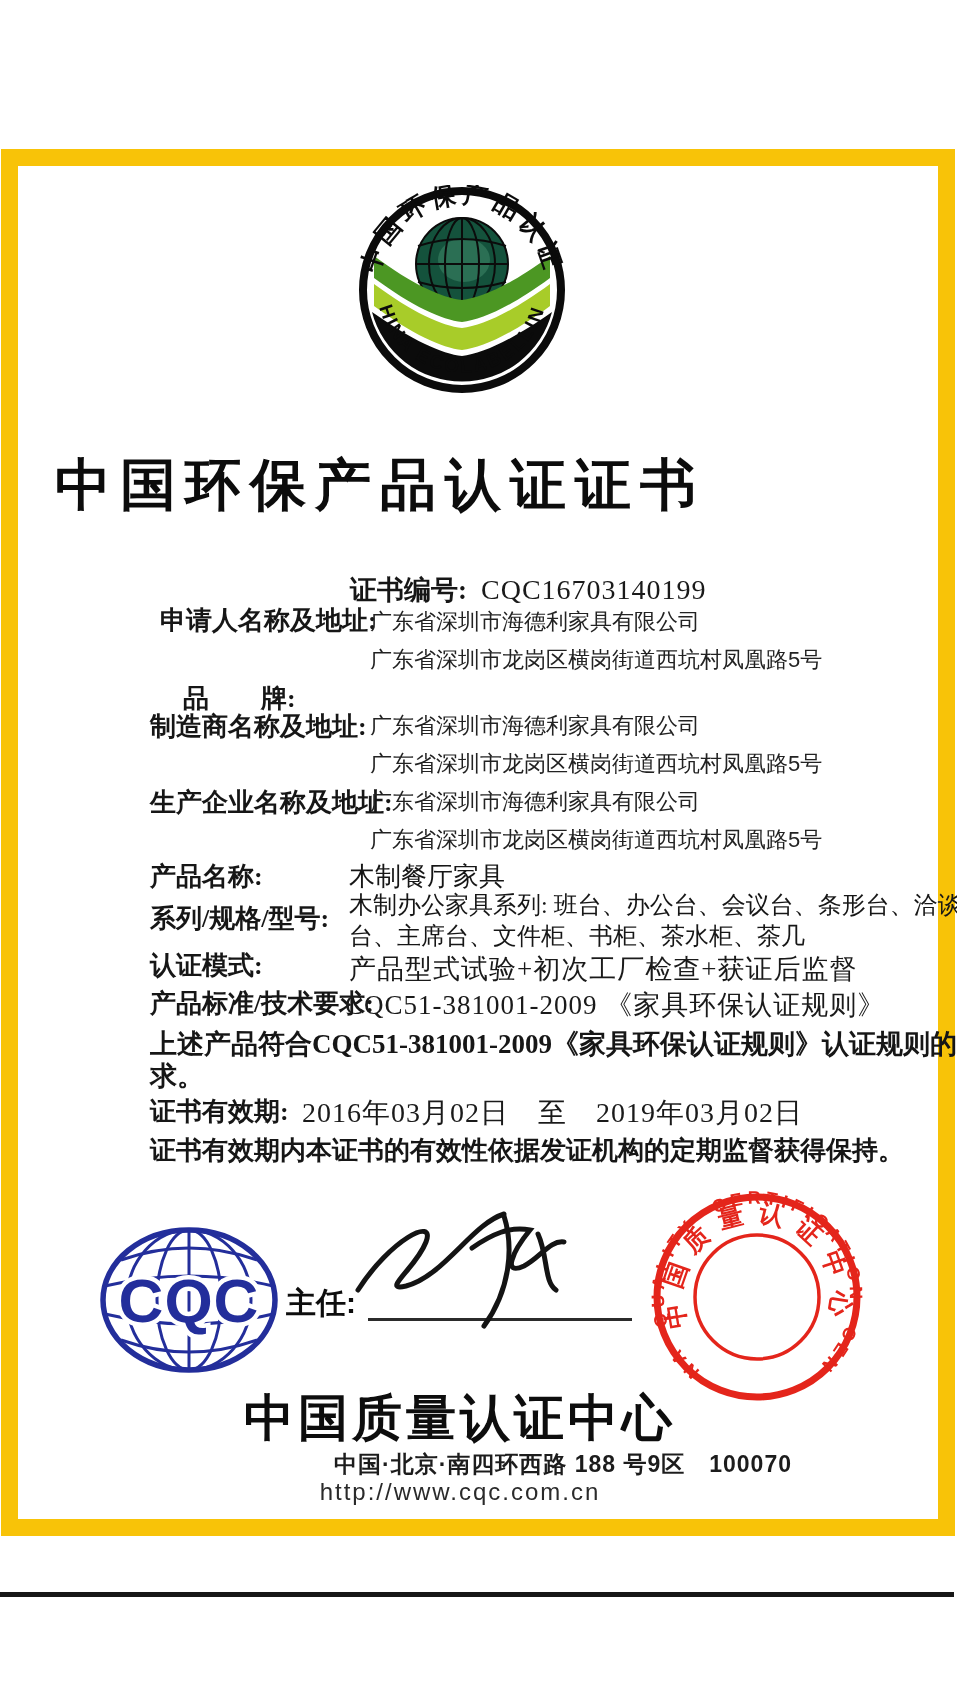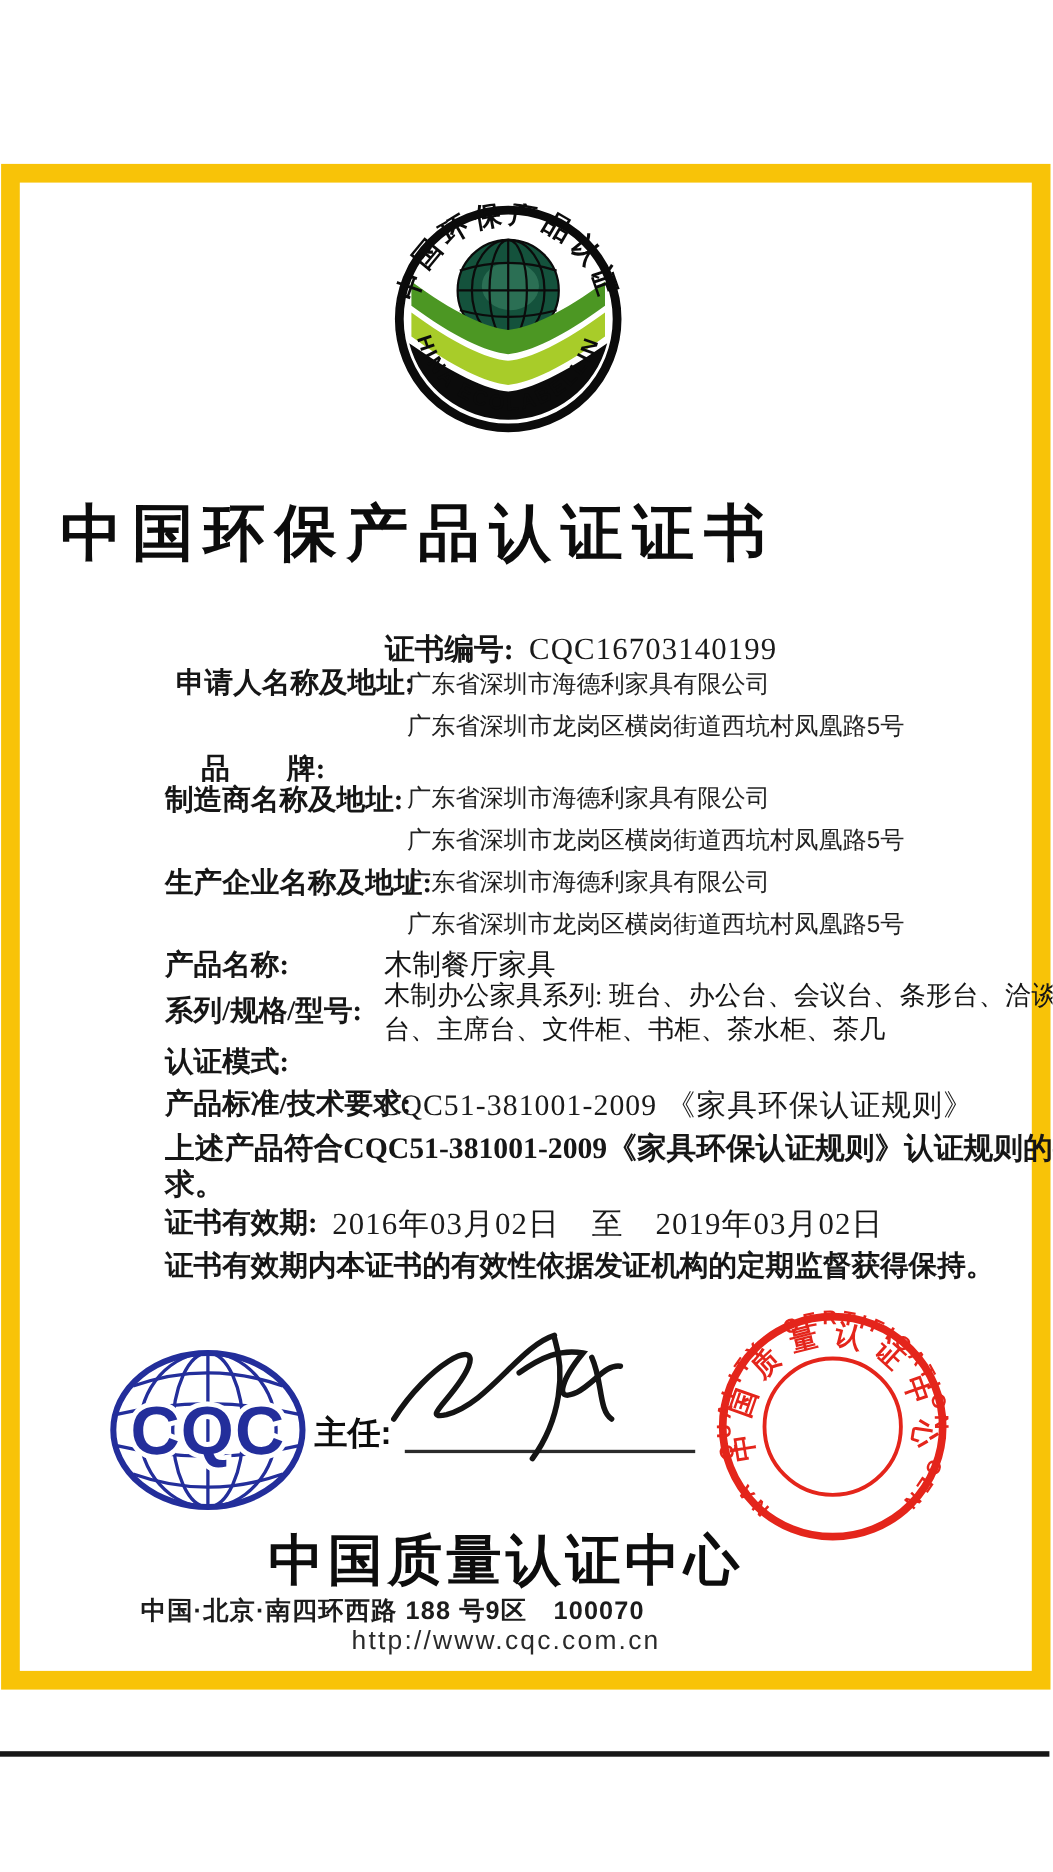--- a/index.html
+++ b/index.html
@@ -10,21 +10,21 @@
          border:17px solid #F8C308;box-sizing:border-box;}
   .title{left:0;top:448px;width:760px;text-align:center;font-size:56px;font-weight:bold;
          letter-spacing:9px;color:#0c0c0c;font-family:"Liberation Sans",sans-serif;white-space:nowrap;}
   .kai{font-family:"Liberation Serif",serif;font-weight:600;font-size:26px;color:#161616;white-space:nowrap;}
   .val{font-family:"Liberation Sans",sans-serif;font-size:22px;color:#222;white-space:nowrap;margin-left:34px;}
   .serifval{font-family:"Liberation Serif",serif;font-size:27px;color:#1a1a1a;white-space:nowrap;letter-spacing:1px;}
   .small{font-size:24px;}
   .certno{left:350px;top:572px;display:flex;gap:14px;align-items:baseline;}
   .orgname{left:128px;top:1385px;width:664px;text-align:center;font-size:50px;font-weight:bold;
            letter-spacing:4px;color:#0d0d0d;white-space:nowrap;}
-  .orgaddr{left:128px;top:1449px;width:664px;text-align:left;font-size:23px;color:#1c1c1c;
+  .orgaddr{left:128px;top:1449px;width:664px;text-align:right;font-size:23px;color:#1c1c1c;
            font-weight:bold;letter-spacing:1px;white-space:nowrap;}
   .orgurl{left:128px;top:1478px;width:664px;text-align:center;font-size:24px;color:#2a2a2a;
           letter-spacing:2px;white-space:nowrap;}
   .director{left:286px;top:1283px;font-size:30px;font-weight:bold;color:#0d0d0d;white-space:nowrap;}
   .sigline{left:368px;top:1318px;width:264px;height:0;border-top:3px solid #2b2b2b;}
   .serial{left:38px;top:1543px;display:flex;align-items:baseline;gap:20px;}
   .serial .pfx{font-family:"Liberation Serif",serif;font-size:28px;color:#c9441f;letter-spacing:2px;}
   .serial .num{font-family:"DejaVu Sans Mono",monospace;font-size:38px;font-weight:bold;
                color:#e8231a;letter-spacing:2px;}
   .bottomline{left:0;top:1592px;width:954px;height:5px;background:#171717;}
@@ -89,20 +89,21 @@
   <div class="abs val" style="left:336px;top:825px;">广东省深圳市龙岗区横岗街道西坑村凤凰路5号</div>
 
   <div class="abs kai" style="left:150px;top:859px;">产品名称:</div>
   <div class="abs kai" style="left:349px;top:859px;font-weight:500;">木制餐厅家具</div>
 
   <div class="abs kai" style="left:150px;top:901px;">系列/规格/型号:</div>
   <div class="abs kai small" style="left:349px;top:889px;font-weight:500;">木制办公家具系列: 班台、办公台、会议台、条形台、洽谈</div>
   <div class="abs kai small" style="left:349px;top:920px;font-weight:500;">台、主席台、文件柜、书柜、茶水柜、茶几</div>
 
   <div class="abs kai" style="left:150px;top:948px;">认证模式:</div>
+  <div class="abs serifval" style="left:349px;top:951px;">产品型式试验+初次工厂检查+获证后监督</div>
 
   <div class="abs kai" style="left:150px;top:986px;">产品标准/技术要求:</div>
   <div class="abs serifval" style="left:345px;top:987px;">CQC51-381001-2009 《家具环保认证规则》</div>
 
   <div class="abs kai" style="left:150px;top:1026px;font-size:27px;">上述产品符合CQC51-381001-2009《家具环保认证规则》认证规则的要</div>
   <div class="abs kai" style="left:150px;top:1058px;font-size:27px;">求。</div>
 
   <div class="abs kai" style="left:150px;top:1094px;">证书有效期:</div>
   <div class="abs serifval" style="left:302px;top:1094px;font-size:28px;">2016年03月02日　至　2019年03月02日</div>
 

